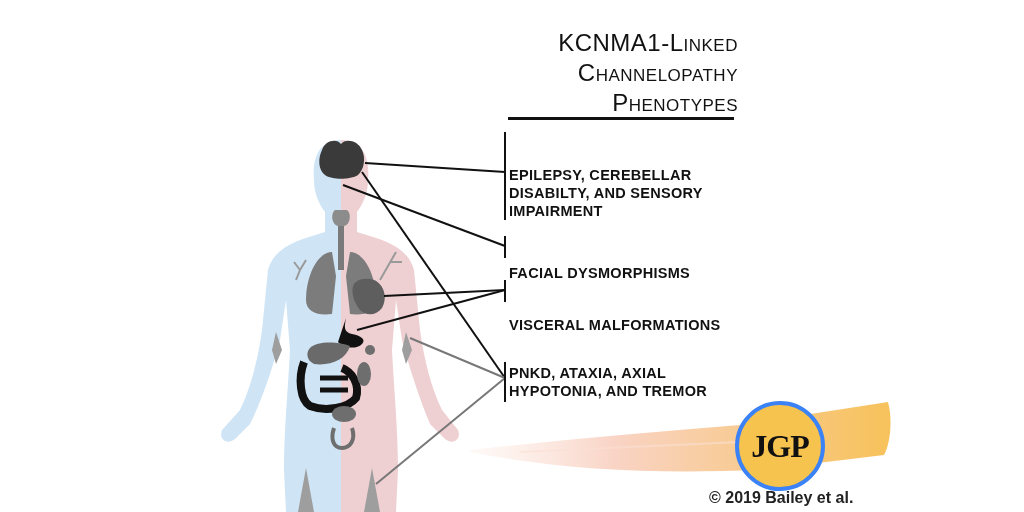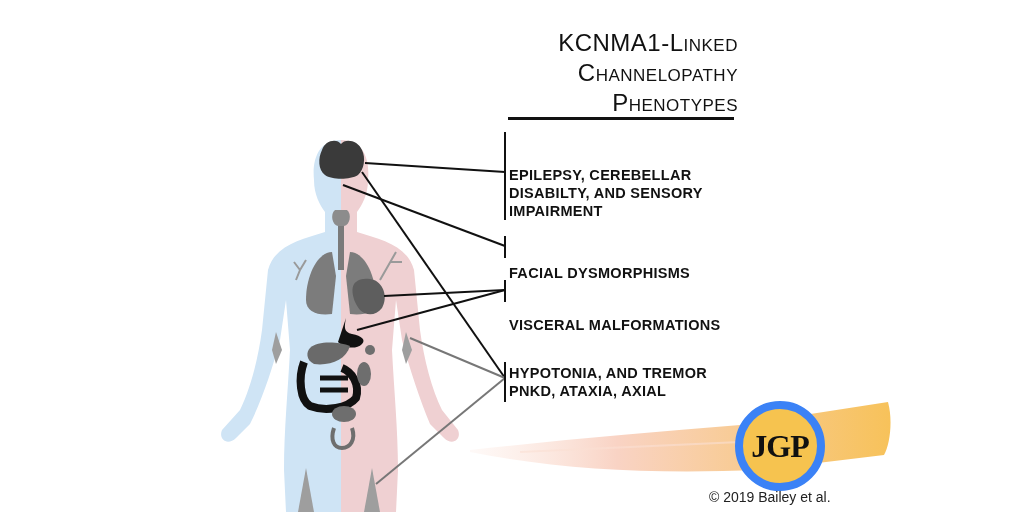--- a/index.html
+++ b/index.html
@@ -3,23 +3,23 @@
 <meta charset="utf-8">
 <style>
   html,body{margin:0;padding:0;}
   body{width:1024px;height:512px;background:#ffffff;position:relative;overflow:hidden;font-family:"Liberation Sans",sans-serif;}
   .title{position:absolute;left:506px;top:28px;width:232px;text-align:right;color:#111;font-family:"Liberation Sans",sans-serif;line-height:30px;}
   .title .ln{display:block;font-size:24px;letter-spacing:0.5px;}
   .title-rule{position:absolute;left:508px;top:117px;width:226px;height:3px;background:#111;}
   .pheno{position:absolute;left:509px;color:#111;font-size:14.5px;font-weight:bold;line-height:18px;letter-spacing:0.3px;}
   .bracket{position:absolute;width:2px;background:#111;}
   svg{position:absolute;left:0;top:0;}
-  .logo-circle{position:absolute;left:735px;top:401px;width:90px;height:90px;border-radius:50%;background:#f6c34f;border:8px solid #3b82f6;box-sizing:border-box;display:flex;align-items:center;justify-content:center;}
+  .logo-circle{position:absolute;left:735px;top:401px;width:90px;height:90px;border-radius:50%;background:#f6c34f;border:4px solid #3b82f6;box-sizing:border-box;display:flex;align-items:center;justify-content:center;}
   .logo-text{font-family:"Liberation Serif",serif;font-weight:bold;font-size:32px;color:#111;letter-spacing:-1px;}
-  .copyright{position:absolute;left:709px;top:489px;font-size:14px;font-weight:normal;color:#222;font-family:"Liberation Sans",sans-serif;}
+  .copyright{position:absolute;left:709px;top:489px;font-size:16px;font-weight:bold;color:#222;font-family:"Liberation Sans",sans-serif;}
 </style>
 </head>
 <body>
 
 <svg width="1024" height="512">
   <defs>
     <linearGradient id="brush" x1="0" y1="0" x2="1" y2="0">
       <stop offset="0" stop-color="#fbe3da" stop-opacity="0.2"></stop>
       <stop offset="0.35" stop-color="#f9d3c4"></stop>
       <stop offset="1" stop-color="#f7c25a"></stop>
@@ -98,22 +98,22 @@
   <div>FACIAL DYSMORPHISMS</div>
 </div>
 
 <div class="bracket" style="left:504px;top:280px;height:22px;"></div>
 <div class="pheno" style="top:284px;margin-top:32px;">
   <div>VISCERAL MALFORMATIONS</div>
 </div>
 
 <div class="bracket" style="left:504px;top:362px;height:40px;"></div>
 <div class="pheno" style="top:364px;">
+  <div>PNKD, ATAXIA, AXIAL</div>
   <div>HYPOTONIA, AND TREMOR</div>
-  <div>PNKD, ATAXIA, AXIAL</div>
 </div>
 
 <div class="logo-circle">
   <span class="logo-text">JGP</span>
 </div>
 <div class="copyright">© 2019 Bailey et al.</div>
 
 <style>
   .title .ln{font-variant:small-caps;text-transform:none;}
 </style>

